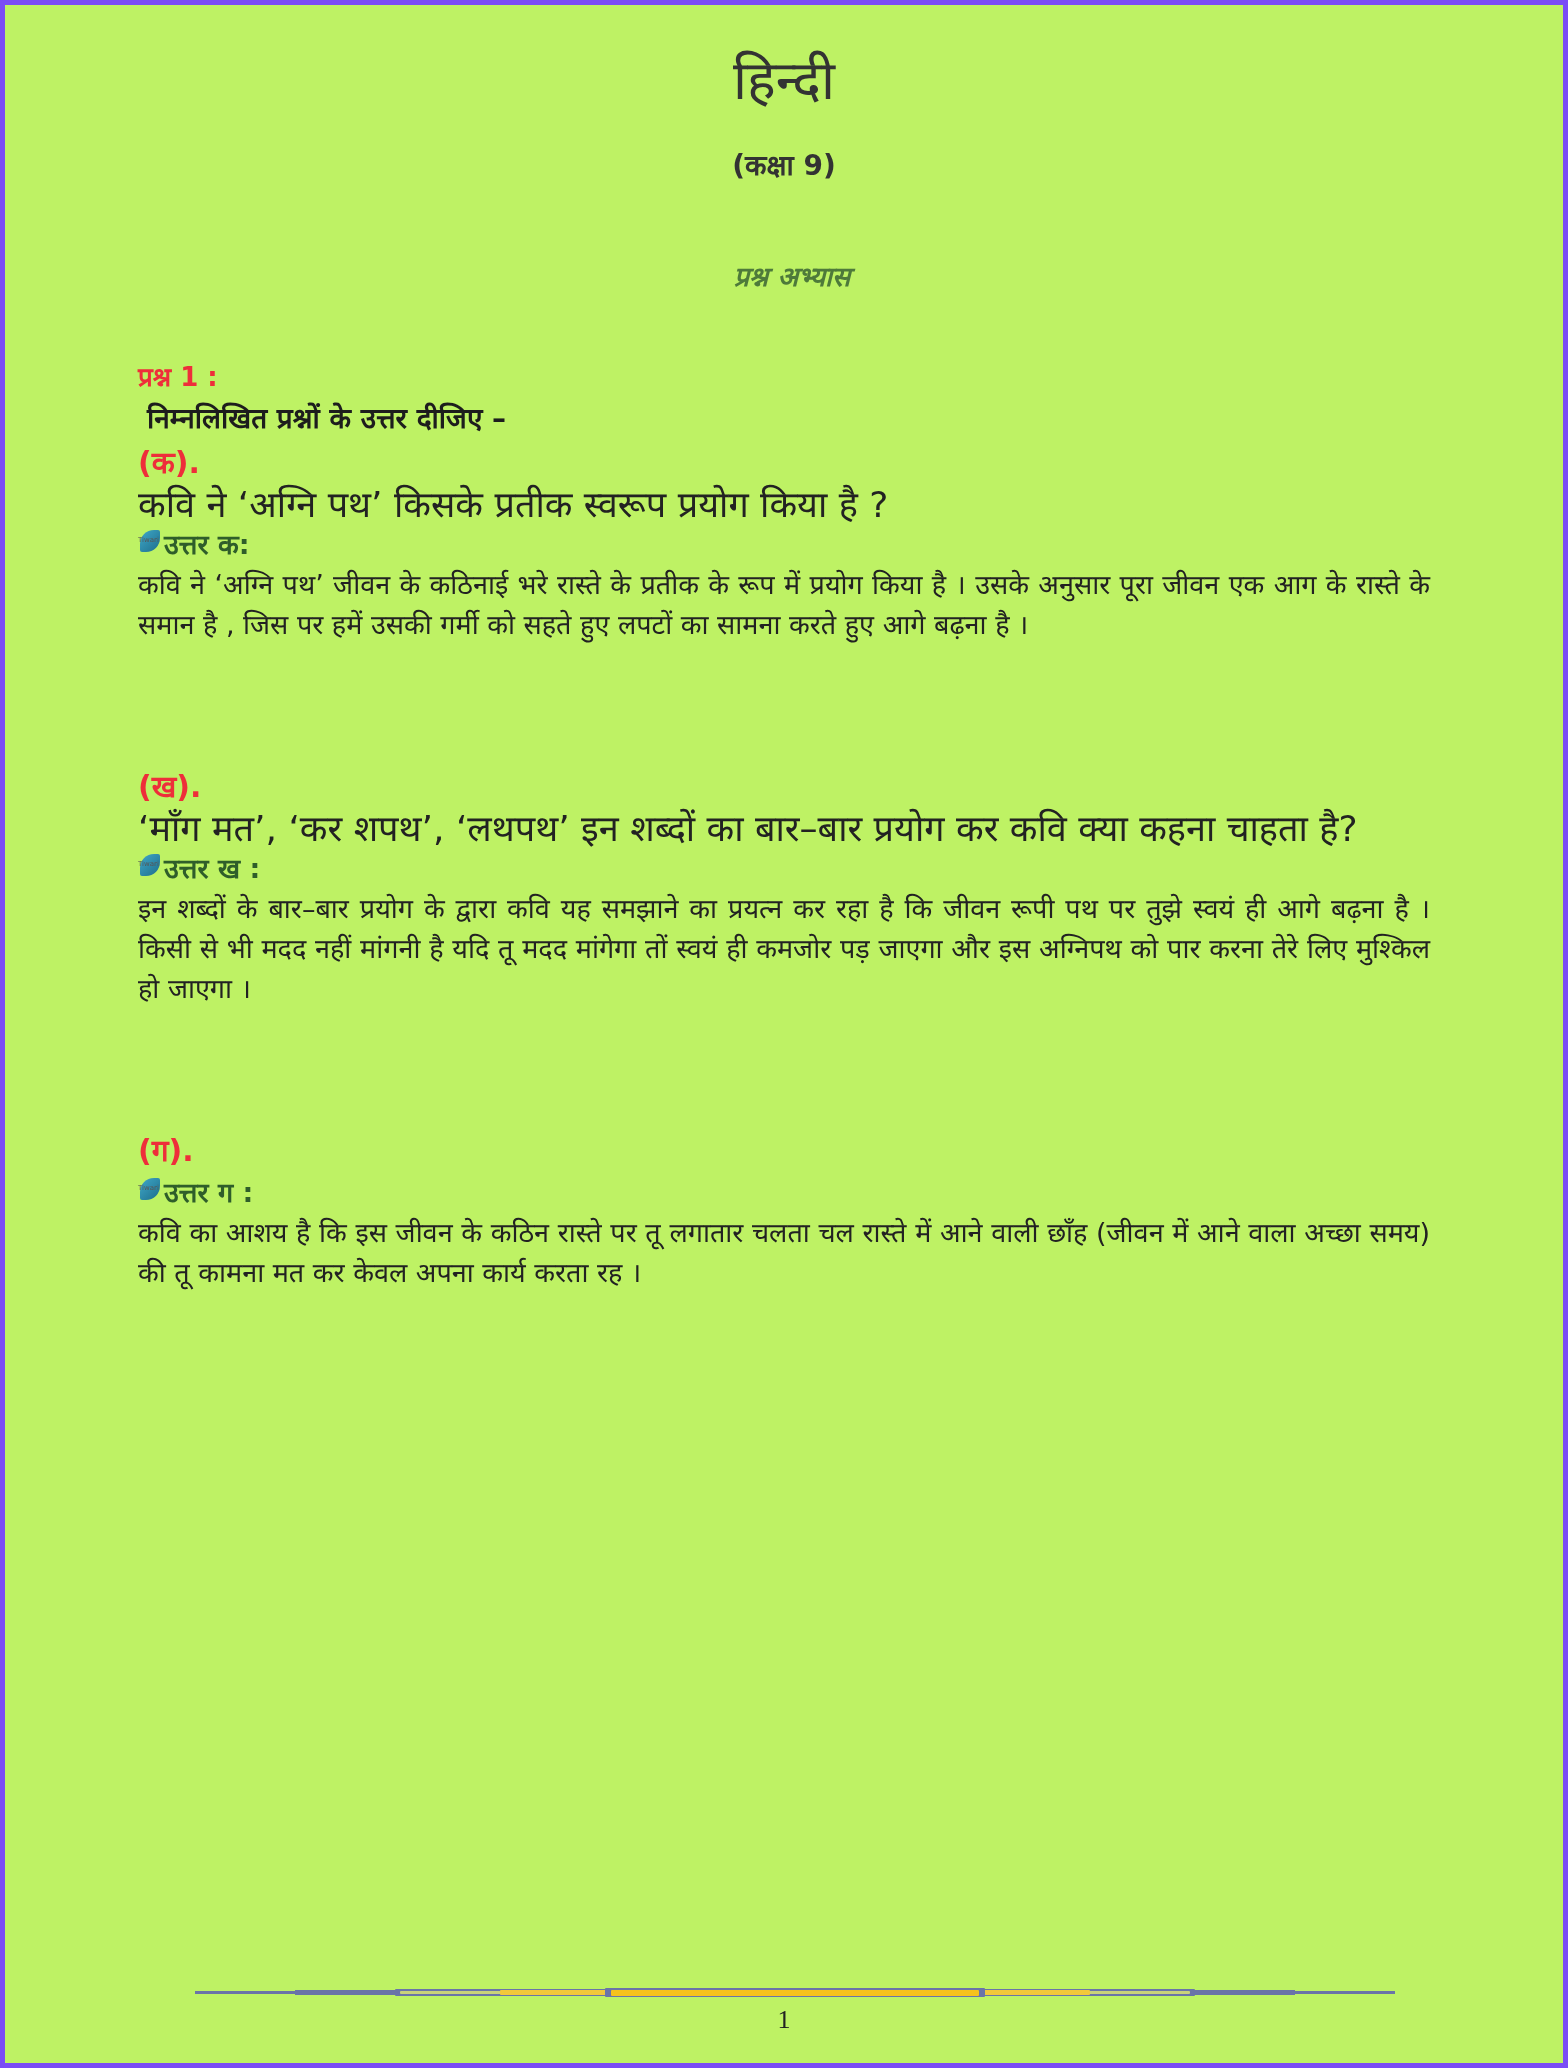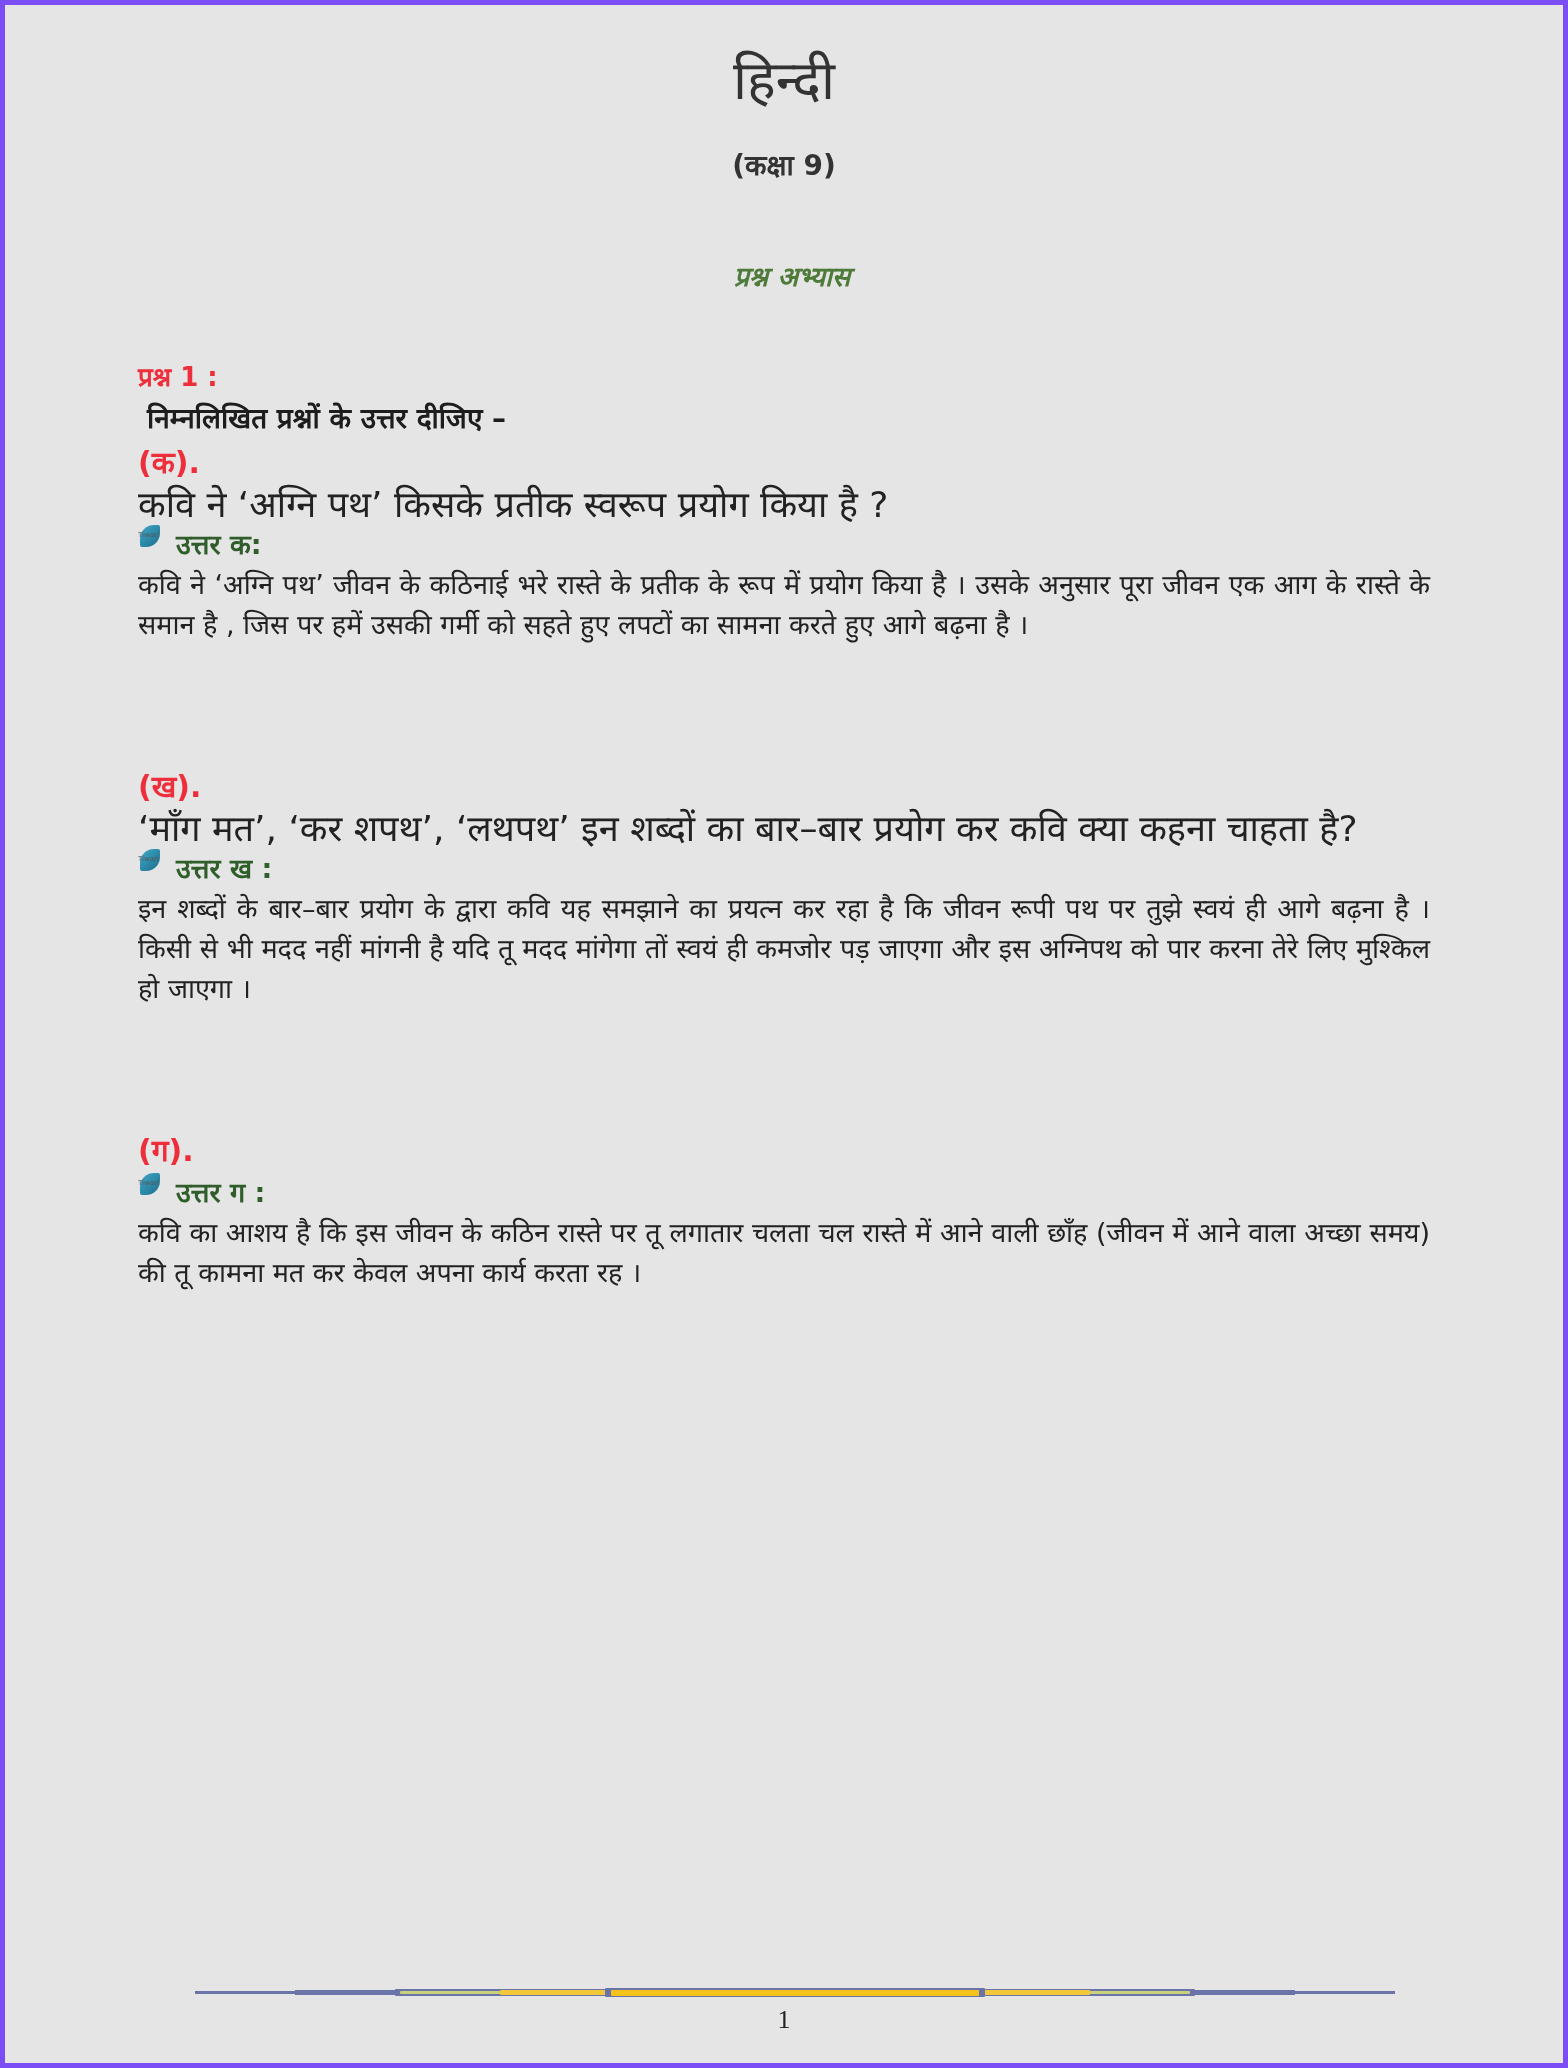--- a/index.html
+++ b/index.html
@@ -1,40 +1,40 @@
 <!DOCTYPE html>
 <html><head>
 <meta charset="utf-8">
 <style>
   html, body { margin: 0; padding: 0; background: #ffffff; }
   body { width: 1568px; height: 2068px; position: relative; overflow: hidden; }
   .page {
     position: absolute; left: 0; top: 0; width: 1568px; height: 2068px;
-    box-sizing: border-box; border: 5px solid #7A4DF5; background: #e5e5e5;
+    box-sizing: border-box; border: 5px solid #7A4DF5; background: #bef264;
     font-family: "DejaVu Sans", "Liberation Sans", sans-serif; color: #222;
   }
   .title {
     position: absolute; left: 0; right: 0; top: 36px; text-align: center;
     font-size: 54px; font-weight: normal; color: #333;
   }
   .subtitle {
     position: absolute; left: 0; right: 0; top: 140px; text-align: center;
     font-size: 28px; font-weight: bold; color: #333; line-height: 42px;
   }
   .section-heading {
     position: absolute; left: 0; right: 0; top: 252px; text-align: center;
     font-size: 27px; font-weight: bold; font-style: italic; color: #4E7A3A; margin-left: 16px;
   }
   .content { position: absolute; left: 133px; right: 133px; top: 318px; }
   .q-label { color: #EE2E3A; font-weight: bold; font-size: 26px; line-height: 40px; margin-top: 34px; }
   .instruction { color: #1d1d1d; font-weight: bold; font-size: 28px; line-height: 44px; margin-left: 9px; }
   .part-label { color: #EE2E3A; font-weight: bold; font-size: 30px; line-height: 44px; }
   .question { font-size: 36px; line-height: 40px; color: #222; }
   .answer-label {
-    display: flex; align-items: flex-start; gap: 12px;
+    display: flex; align-items: center; gap: 0;
     color: #2F5E2A; font-weight: bold; font-size: 27px; line-height: 40px;
   }
   .logo-icon {
     display: inline-block; width: 26px; height: 30px; position: relative;
   }
   .logo-icon .leaf {
     position: absolute; left: 2px; top: 0; width: 20px; height: 22px;
     background: linear-gradient(135deg, #3FA7C8, #1D6E8C);
     border-radius: 14px 2px 14px 2px;
   }

